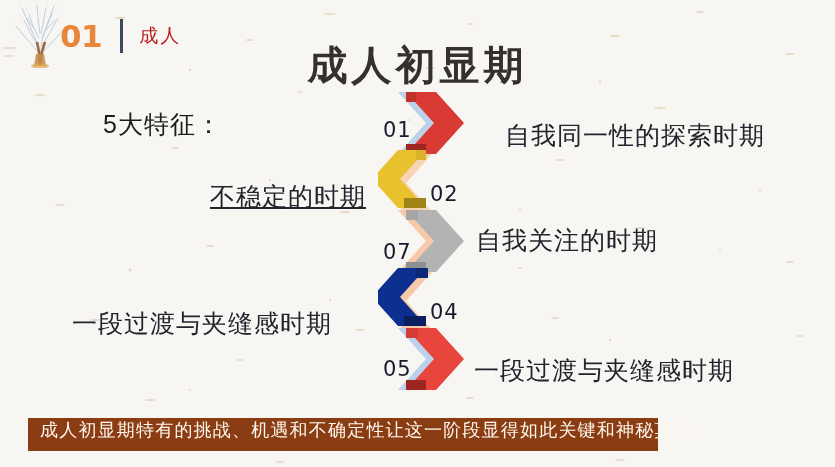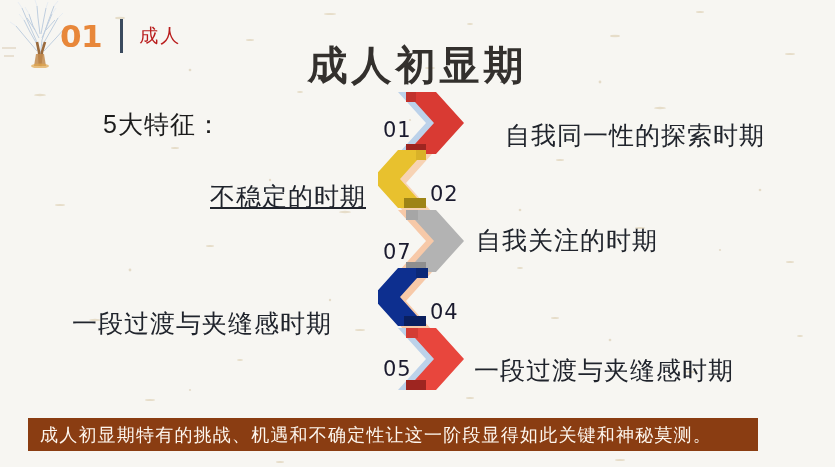--- a/index.html
+++ b/index.html
@@ -120,24 +120,23 @@
   #txt-01 { left: 474px; top: 119px; margin-left: 31px; }
   #txt-02 { left: 210px; top: 180px; text-decoration: underline; }
   #txt-03 { left: 476px; top: 224px; }
   #txt-04 { left: 72px;  top: 291px; margin-top: 16px; }
   #txt-05 { left: 474px; top: 354px; }
 
   
   #bottom-banner {
     position: absolute;
     left: 28px; top: 418px;
-    width: 730px; height: 33px;
+    width: 630px; height: 33px;
     background: #8a3d12;
     display: flex;
-    align-items: center;
     z-index: 6;
   }
   #banner-text {
     font-family: "Liberation Serif", serif;
     font-size: 18px;
     color: #fdf6ee;
     letter-spacing: 1.2px;
     padding-left: 12px;
     white-space: nowrap;
   }

